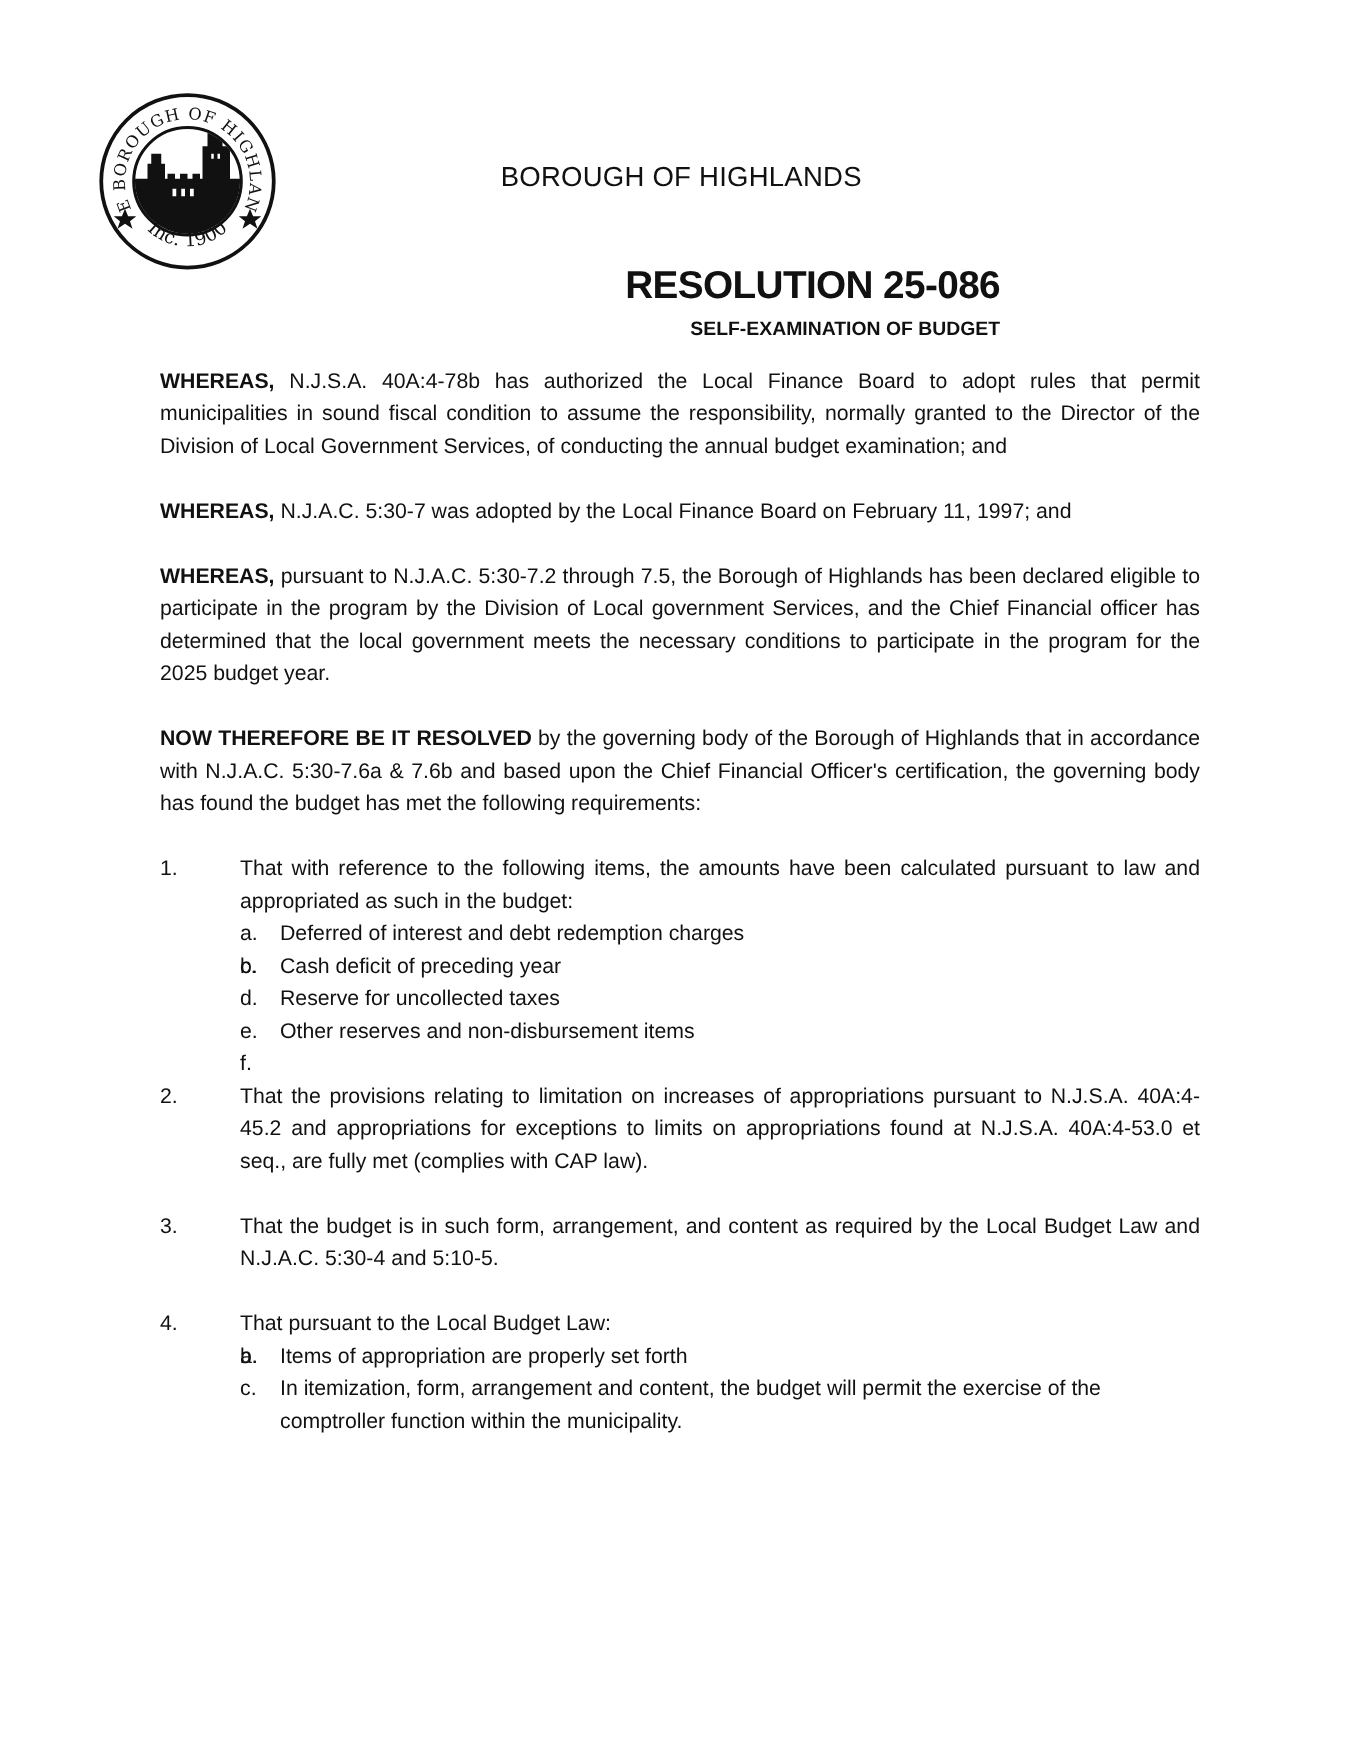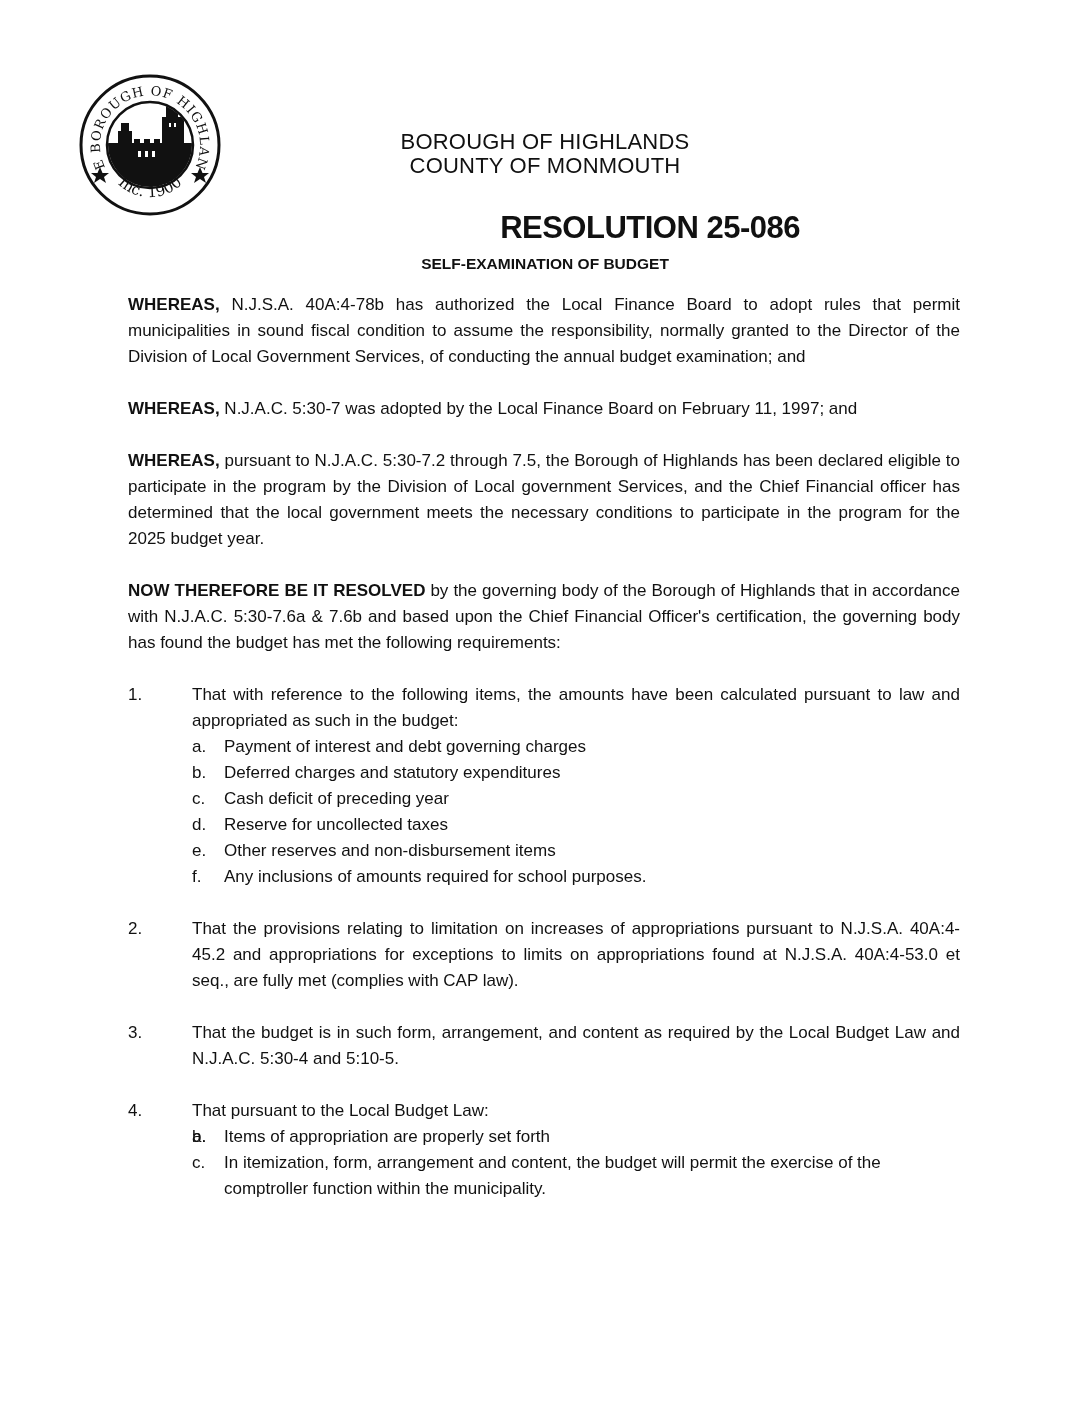--- a/index.html
+++ b/index.html
@@ -15,21 +15,21 @@
       position: absolute; left: 330px; width: 430px; top: 130px;
       text-align: center; font-size: 22px; line-height: 24px; letter-spacing: 0.2px;
     }
     .title {
       position: absolute; left: 290px; width: 510px; top: 208px;
       text-align: right; font-weight: bold; font-size: 31px; line-height: 40px;
       letter-spacing: -0.5px;
     }
     .subtitle {
       position: absolute; left: 290px; width: 510px; top: 253px;
-      text-align: center; font-weight: bold; font-size: 15.5px; line-height: 22px;
+      text-align: right; font-weight: bold; font-size: 15.5px; line-height: 22px;
     }
     .body-text {
       position: absolute; left: 128px; width: 832px; top: 292px;
       font-size: 17px; line-height: 26px;
     }
     .para { text-align: justify; margin: 0 0 26px 0; }
     .para b { font-weight: bold; }
     .num-item { position: relative; padding-left: 64px; margin: 0 0 26px 0; }
     .num-item .num { position: absolute; left: 0; top: 0; }
     .num-item .txt { text-align: justify; }
@@ -75,42 +75,41 @@
       <rect x="67" y="78" width="3" height="6" fill="#fff"></rect>
       <rect x="74" y="78" width="3" height="6" fill="#fff"></rect>
       <rect x="91" y="50" width="2" height="4" fill="#fff"></rect>
       <rect x="96" y="50" width="2" height="4" fill="#fff"></rect>
     </g>
   </svg>
 </div>
 
 <div class="header">
   <div>BOROUGH OF HIGHLANDS</div>
-  <div>COUNTY OF MONMOUTH</div>
 </div>
 
 <div class="title">RESOLUTION 25-086</div>
 <div class="subtitle">SELF-EXAMINATION OF BUDGET</div>
 
 <div class="body-text">
   <p class="para"><b>WHEREAS,</b><span> N.J.S.A. 40A:4-78b has authorized the Local Finance Board to adopt rules that permit municipalities in sound fiscal condition to assume the responsibility, normally granted to the Director of the Division of Local Government Services, of conducting the annual budget examination; and</span></p>
   <p class="para"><b>WHEREAS,</b><span> N.J.A.C. 5:30-7 was adopted by the Local Finance Board on February 11, 1997; and</span></p>
   <p class="para"><b>WHEREAS,</b><span> pursuant to N.J.A.C. 5:30-7.2 through 7.5, the Borough of Highlands has been declared eligible to participate in the program by the Division of Local government Services, and the Chief Financial officer has determined that the local government meets the necessary conditions to participate in the program for the 2025 budget year.</span></p>
   <p class="para"><b>NOW THEREFORE BE IT RESOLVED</b><span> by the governing body of the Borough of Highlands that in accordance with N.J.A.C. 5:30-7.6a &amp; 7.6b and based upon the Chief Financial Officer's certification, the governing body has found the budget has met the following requirements:</span></p>
 
   <div class="num-item">
     <span class="num">1.</span>
     <div class="txt">That with reference to the following items, the amounts have been calculated pursuant to law and appropriated as such in the budget:</div>
     <ul class="sub-list">
-      <li><span class="letter">a.</span><span>Payment of interest and debt governing charges</span></li>
-      <li><span class="letter">b.</span><span>Deferred charges and statutory expenditures</span></li>
+      <li><span class="letter">a.</span><span>Deferred of interest and debt redemption charges</span></li>
+      <li><span class="letter">b.</span></li>
       <li><span class="letter">c.</span><span>Cash deficit of preceding year</span></li>
       <li><span class="letter">d.</span><span>Reserve for uncollected taxes</span></li>
       <li><span class="letter">e.</span><span>Other reserves and non-disbursement items</span></li>
-      <li><span class="letter">f.</span><span>Any inclusions of amounts required for school purposes.</span></li>
+      <li><span class="letter">f.</span></li>
     </ul>
   </div>
 
   <div class="num-item">
     <span class="num">2.</span>
     <div class="txt">That the provisions relating to limitation on increases of appropriations pursuant to N.J.S.A. 40A:4-45.2 and appropriations for exceptions to limits on appropriations found at N.J.S.A. 40A:4-53.0 et seq., are fully met (complies with CAP law).</div>
   </div>
 
   <div class="num-item">
     <span class="num">3.</span>

